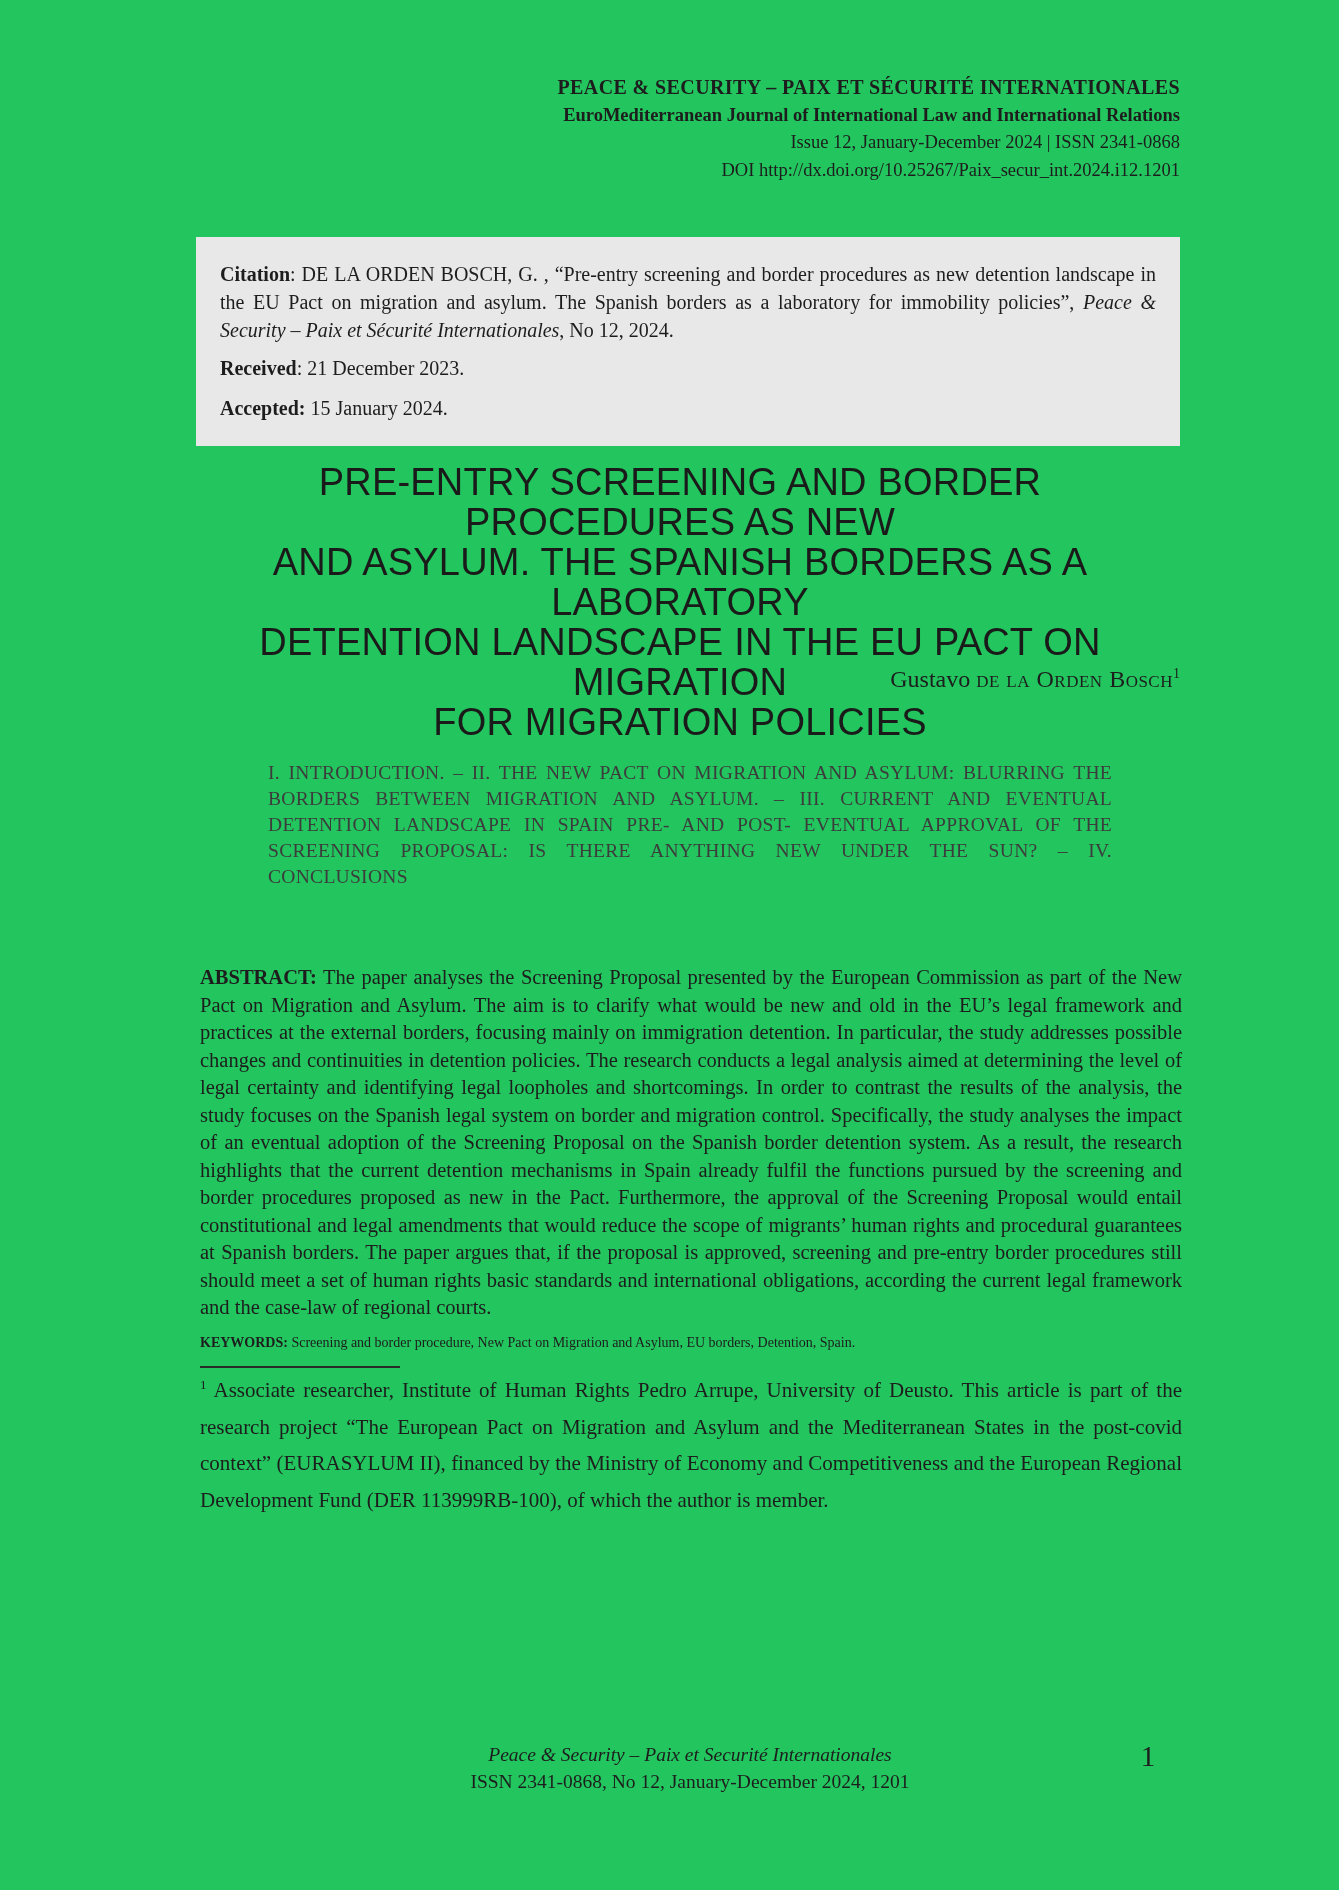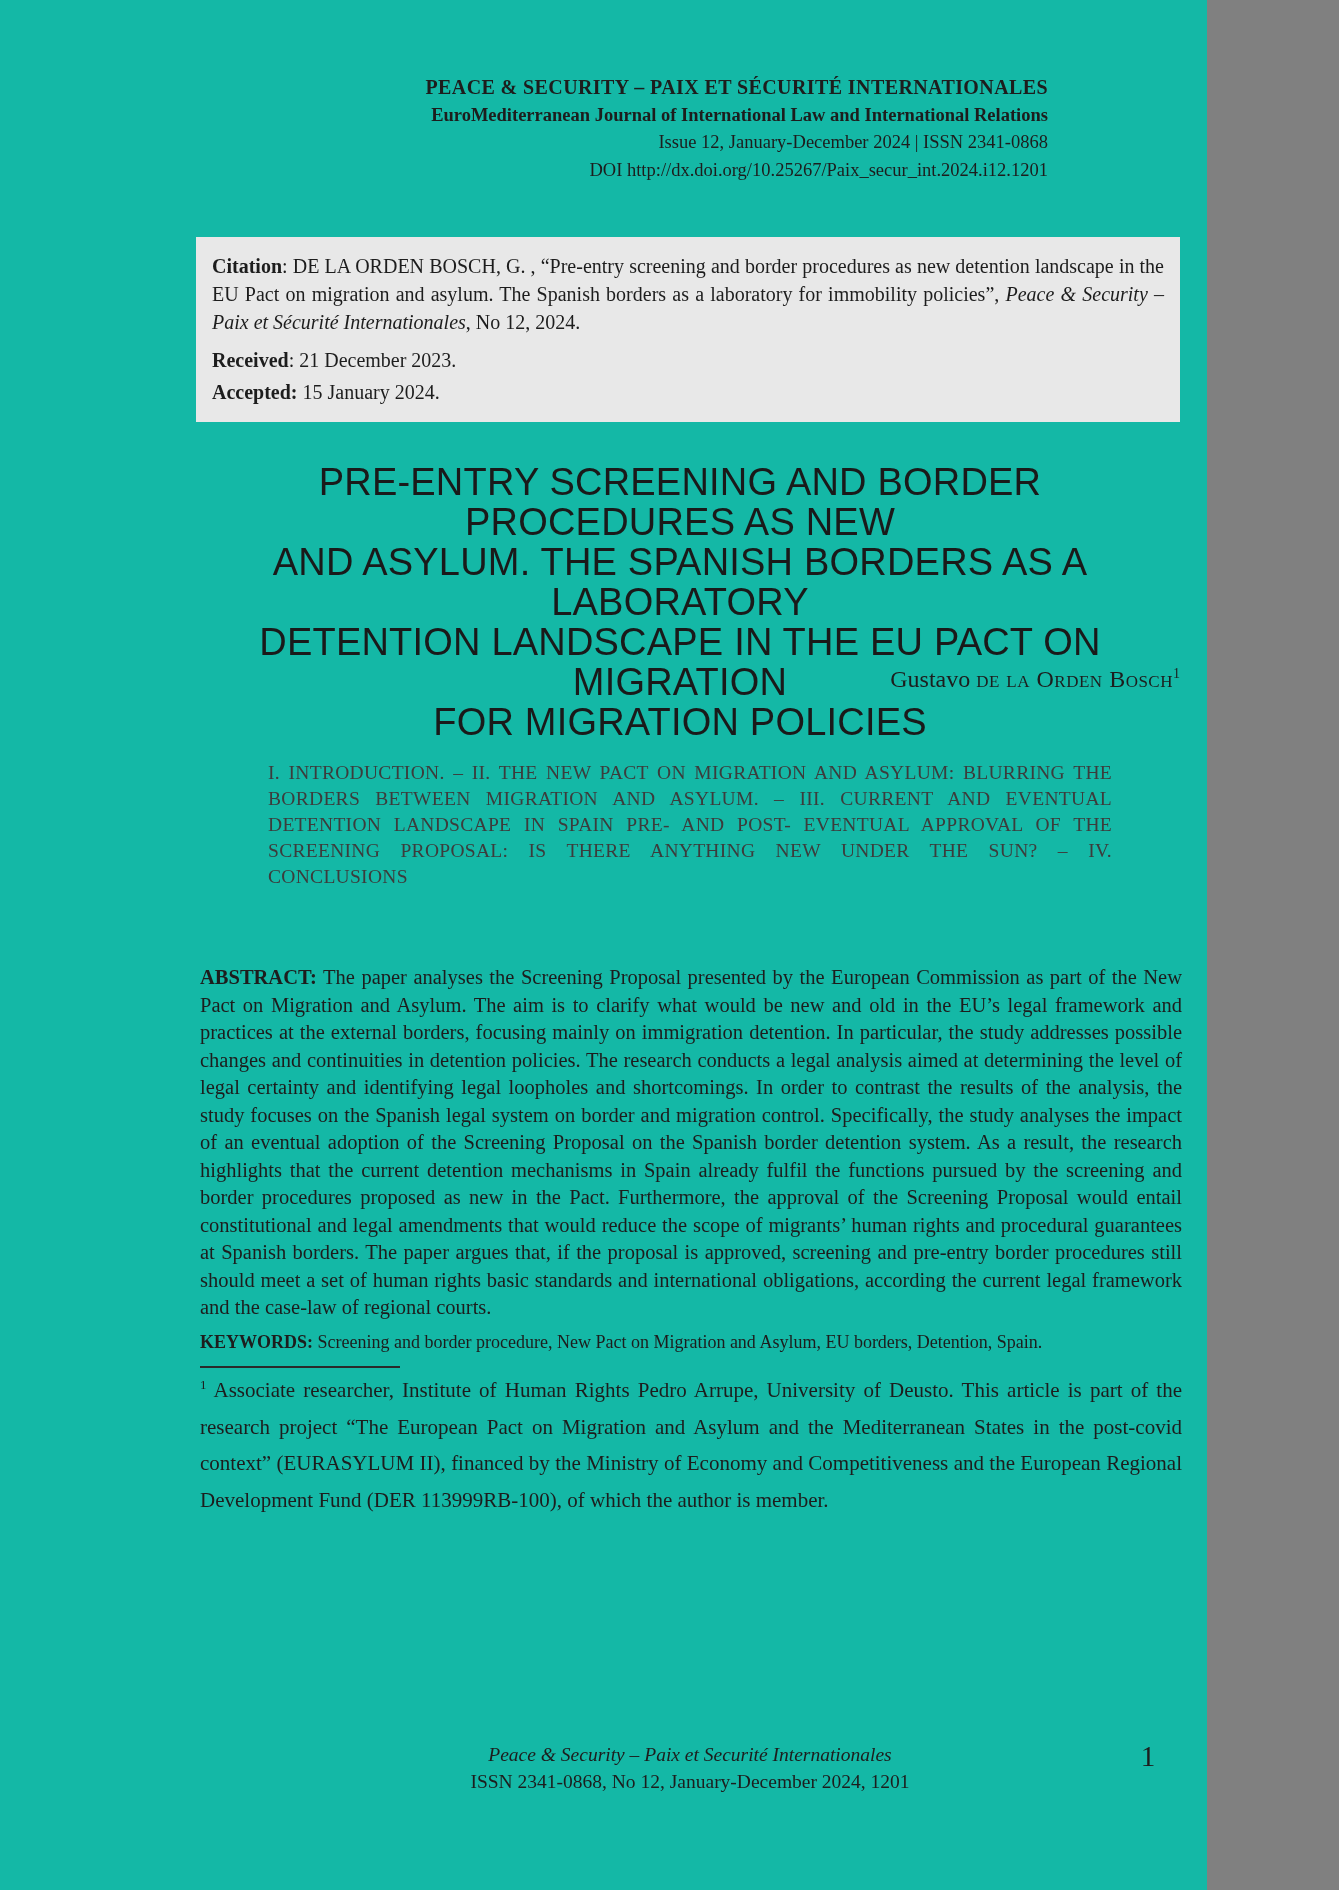--- a/index.html
+++ b/index.html
@@ -1,19 +1,19 @@
 <!DOCTYPE html>
 <html><head>
 <meta charset="utf-8">
 <style>
   html,body{margin:0;padding:0;background:#808080;}
   .page{
     position:relative;
-    width:1207px;height:1890px;
-    background:#14b8a6;
+    width:1339px;height:1890px;
+    background:#22c55e;
     font-family:"Liberation Serif", serif;
     color:#1d1d1d;
     overflow:hidden;
   }
   .b{font-weight:bold;}
   .i{font-style:italic;}
 
   
   .journal-header{
     position:absolute; top:74px; right:159px; left:200px;
@@ -23,21 +23,21 @@
   .jh-line2{font-weight:bold; font-size:18.5px;}
   .jh-line3{font-size:18.5px;}
 
   
   .citation-box{
     position:absolute; top:237px; left:196px; width:984px;
     background:#e8e8e8; box-sizing:border-box;
     padding:11px 12px 12px 12px;
     font-size:20px; line-height:28px;
   }
-  .citation-box p{margin:4px; text-align:justify;}
+  .citation-box p{margin:12px; text-align:justify;}
   .citation-box .meta{margin-top:0; text-align:left;}
   .citation-box .cit{margin-bottom:10px;}
 
   
   .article-title{
     position:absolute; top:462px; left:180px; width:1000px;
     margin:0; text-align:center;
     font-family:"Liberation Sans", sans-serif;
     font-weight:400; font-size:38px; line-height:40px;
     color:#1a1a1a; letter-spacing:0.2px;
@@ -62,21 +62,21 @@
   
   .body-flow{
     position:absolute; top:964px; left:200px; width:982px;
   }
   .abstract-para{
     margin:0; text-align:justify;
     font-size:20.5px; line-height:27.5px;
   }
   .keywords-para{
     margin:7px 0 0 0; text-align:justify;
-    font-size:18px; line-height:27.5px;
+    font-size:14px; line-height:27.5px;
   }
   .footnote-rule{
     width:200px; height:0; border:none;
     border-top:2px solid #2a2a2a;
     margin:10px 0 4px 0;
   }
   .footnote-para{
     margin:0; text-align:justify;
     font-size:21px; line-height:36.5px;
   }

